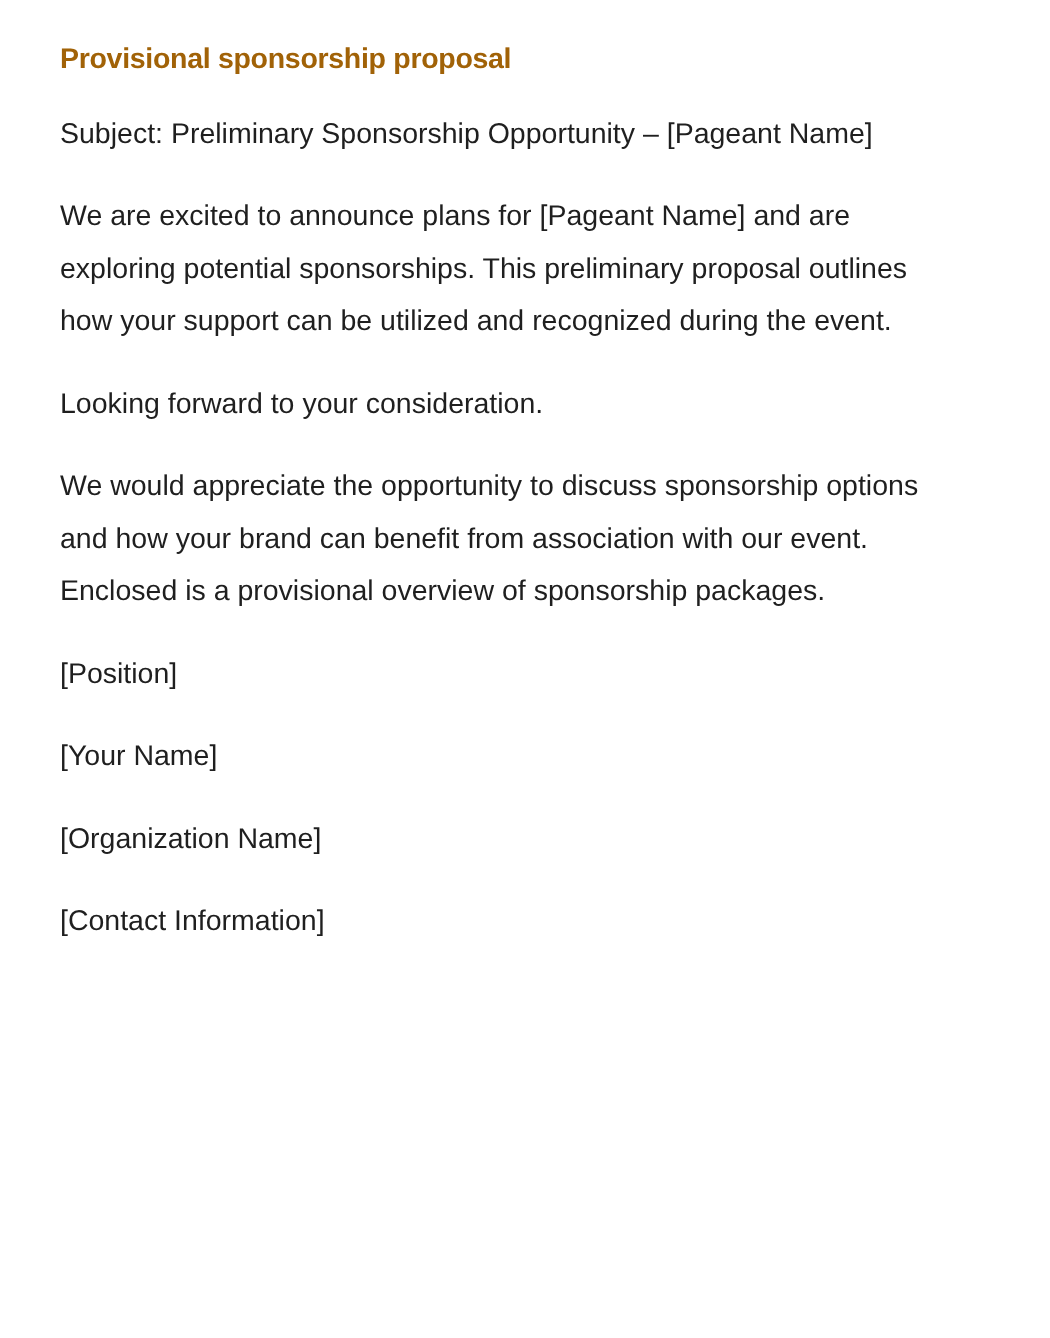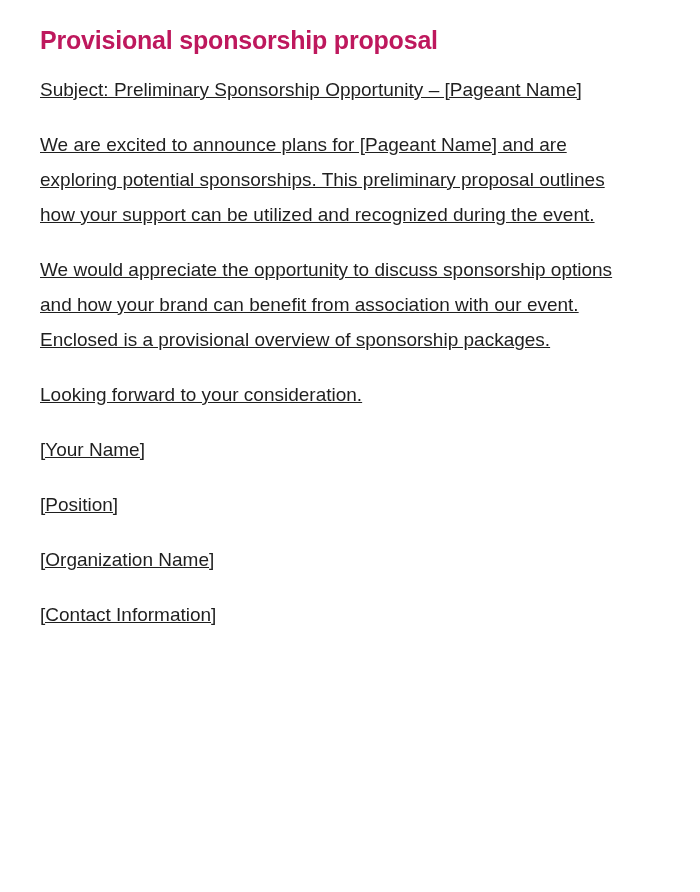--- a/index.html
+++ b/index.html
@@ -14,47 +14,46 @@
     color: #1a1a1a;
     overflow: hidden;
   }
   .document {
     box-sizing: border-box;
     width: 700px;
     padding: 24px 40px 0 40px;
     background: #ffffff;
   }
   .doc-title {
-    font-size: 25px;
+    font-size: 19px;
     font-weight: bold;
     line-height: 32px;
     letter-spacing: -0.2px;
-    color: #be185d;
+    color: #a16207;
     margin: 0 0 16px 0;
   }
   .doc-paragraph {
     font-size: 19px;
     line-height: 35px;
     color: #1f1f1f;
     margin: 0 0 20px 0;
     max-width: 600px;
     word-wrap: break-word;
-    text-decoration: underline;
   }
   .doc-paragraph:last-child {
     margin-bottom: 12px;
   }
 </style>
 </head>
 <body>
 
 <div class="document">
   <h1 class="doc-title">Provisional sponsorship proposal</h1>
 
   <p class="doc-paragraph">Subject: Preliminary Sponsorship Opportunity – [Pageant Name]</p>
   <p class="doc-paragraph">We are excited to announce plans for [Pageant Name] and are exploring potential sponsorships. This preliminary proposal outlines how your support can be utilized and recognized during the event.</p>
+  <p class="doc-paragraph">Looking forward to your consideration.</p>
   <p class="doc-paragraph">We would appreciate the opportunity to discuss sponsorship options and how your brand can benefit from association with our event. Enclosed is a provisional overview of sponsorship packages.</p>
-  <p class="doc-paragraph">Looking forward to your consideration.</p>
+  <p class="doc-paragraph">[Position]</p>
   <p class="doc-paragraph">[Your Name]</p>
-  <p class="doc-paragraph">[Position]</p>
   <p class="doc-paragraph">[Organization Name]</p>
   <p class="doc-paragraph">[Contact Information]</p>
 </div>
 
 </body></html>

